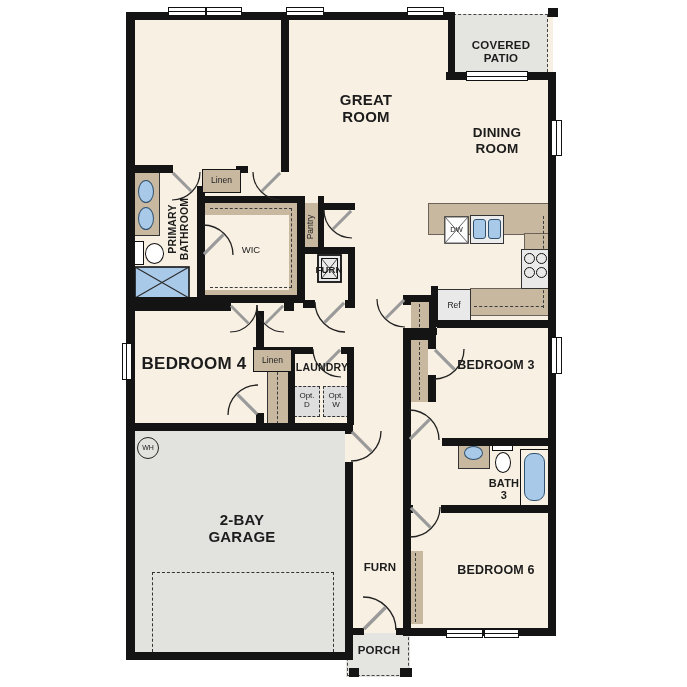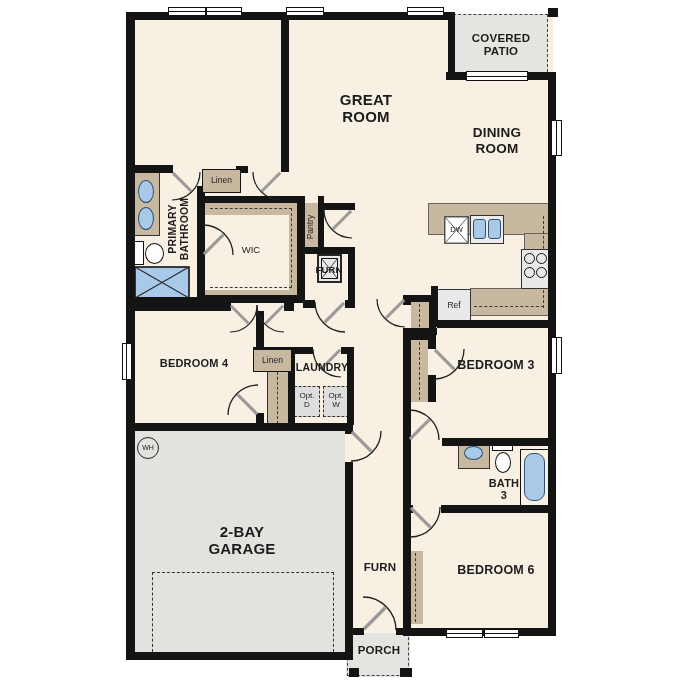--- a/index.html
+++ b/index.html
@@ -220,30 +220,30 @@
       <path d="M32 0 A32 32 0 0 1 0 32"></path>
       <line x1="1" y1="1" x2="22" y2="22"></line>
     </svg>
   <svg class="door fy" style="left:363px;top:597px;" width="33" height="33" viewBox="0 0 32 32">
       <path d="M32 0 A32 32 0 0 1 0 32"></path>
       <line x1="1" y1="1" x2="22" y2="22"></line>
     </svg>
 
   <div class="lbl" style="left:316px;top:91px;width:100px;height:36px;font-size:15px;">GREAT
 ROOM</div>
-  <div class="lbl" style="left:451px;top:31px;width:100px;height:27px;font-size:11.5px;">COVERED
+  <div class="lbl" style="left:451px;top:38px;width:100px;height:27px;font-size:11.5px;">COVERED
 PATIO</div>
   <div class="lbl" style="left:447px;top:126px;width:100px;height:29px;font-size:13.5px;">DINING
 ROOM</div>
   <div class="lbl vert" style="left:123px;top:215px;width:112px;height:28px;font-size:10.5px;">PRIMARY
 BATHROOM</div>
   <div class="lbl sm" style="left:226px;top:243px;width:50px;height:15px;font-size:9.5px;">WIC</div>
-  <div class="lbl" style="left:134px;top:355px;width:120px;height:17px;font-size:11px;">BEDROOM 4</div>
+  <div class="lbl" style="left:134px;top:355px;width:120px;height:17px;font-size:17px;">BEDROOM 4</div>
   <div class="lbl" style="left:288px;top:361px;width:68px;height:14px;font-size:10.5px;">LAUNDRY</div>
-  <div class="lbl" style="left:182px;top:524px;width:120px;height:34px;font-size:15px;">2-BAY
+  <div class="lbl" style="left:182px;top:512px;width:120px;height:34px;font-size:15px;">2-BAY
 GARAGE</div>
   <div class="lbl" style="left:436px;top:356px;width:120px;height:17px;font-size:12.5px;">BEDROOM 3</div>
   <div class="lbl" style="left:474px;top:475px;width:60px;height:28px;font-size:11px;">BATH
 3</div>
   <div class="lbl" style="left:350px;top:560px;width:60px;height:15px;font-size:11.5px;">FURN</div>
   <div class="lbl" style="left:436px;top:561px;width:120px;height:17px;font-size:12.5px;">BEDROOM 6</div>
   <div class="lbl" style="left:349px;top:643px;width:60px;height:15px;font-size:11.5px;">PORCH</div>
 
   <div class="lbl sm tan bd" style="left:202px;top:169px;width:37px;height:22px;font-size:8.5px;">Linen</div>
   <div class="lbl sm tan bd" style="left:253px;top:349px;width:37px;height:21px;font-size:8.5px;">Linen</div>

